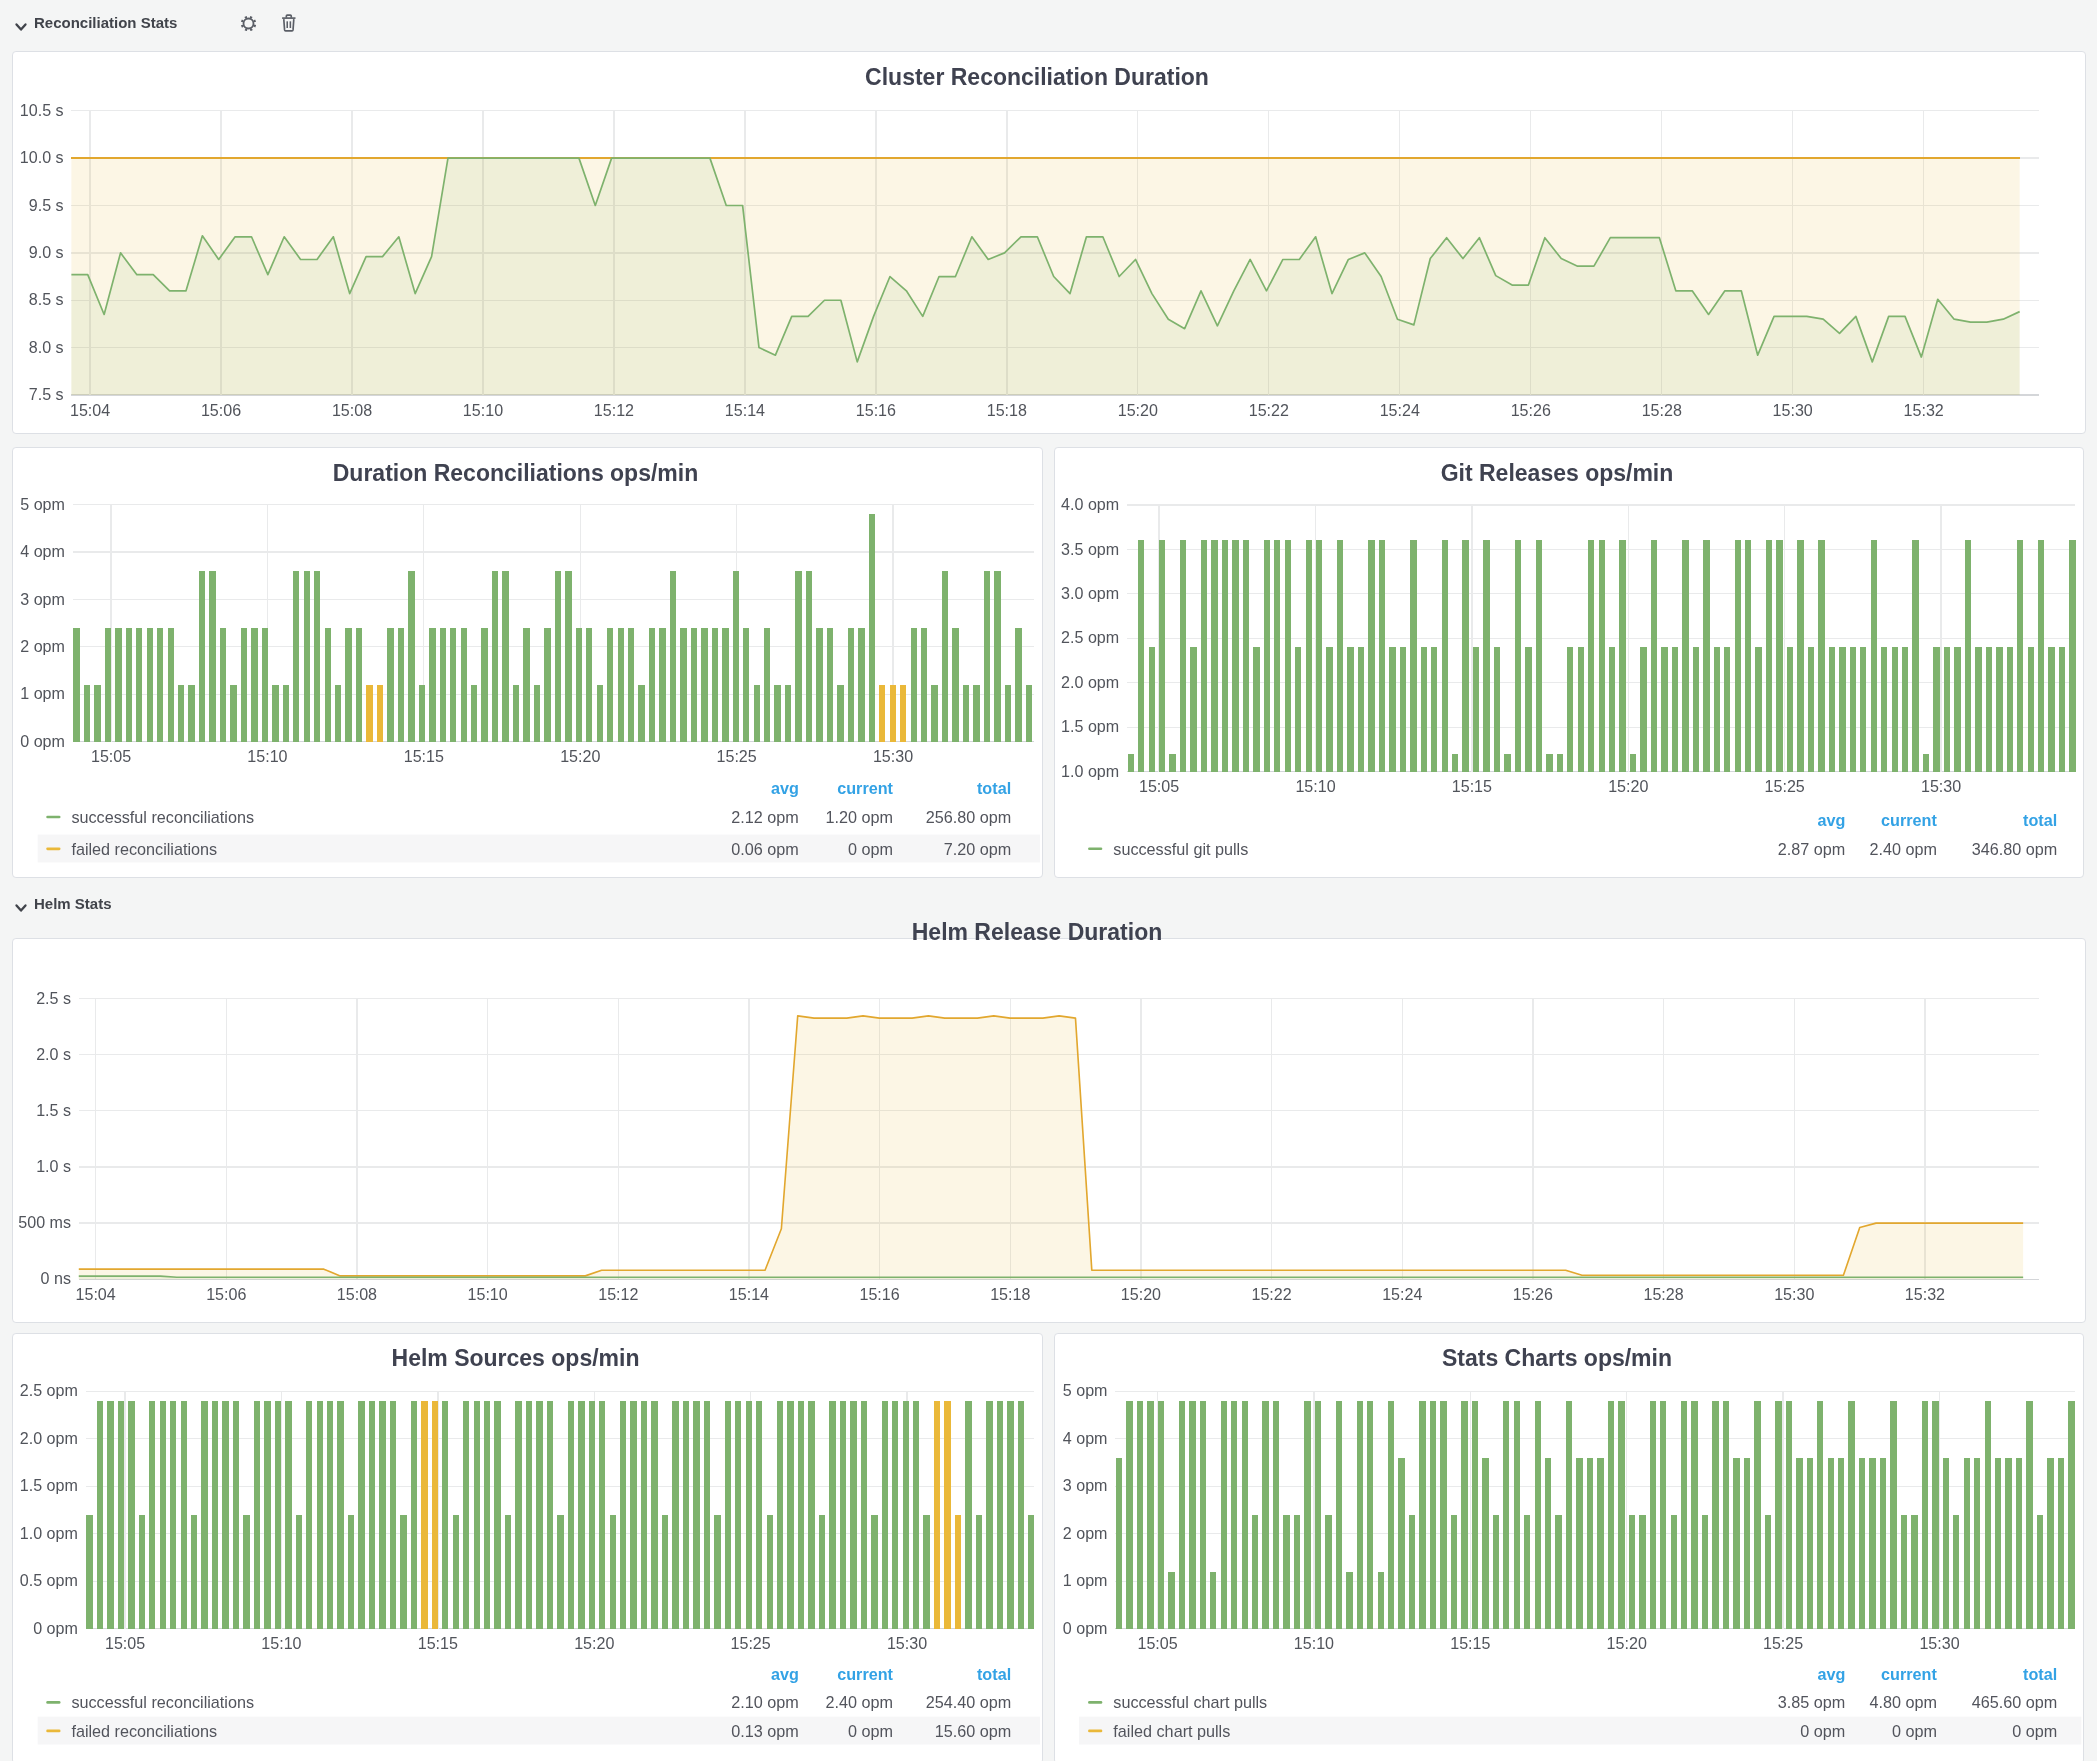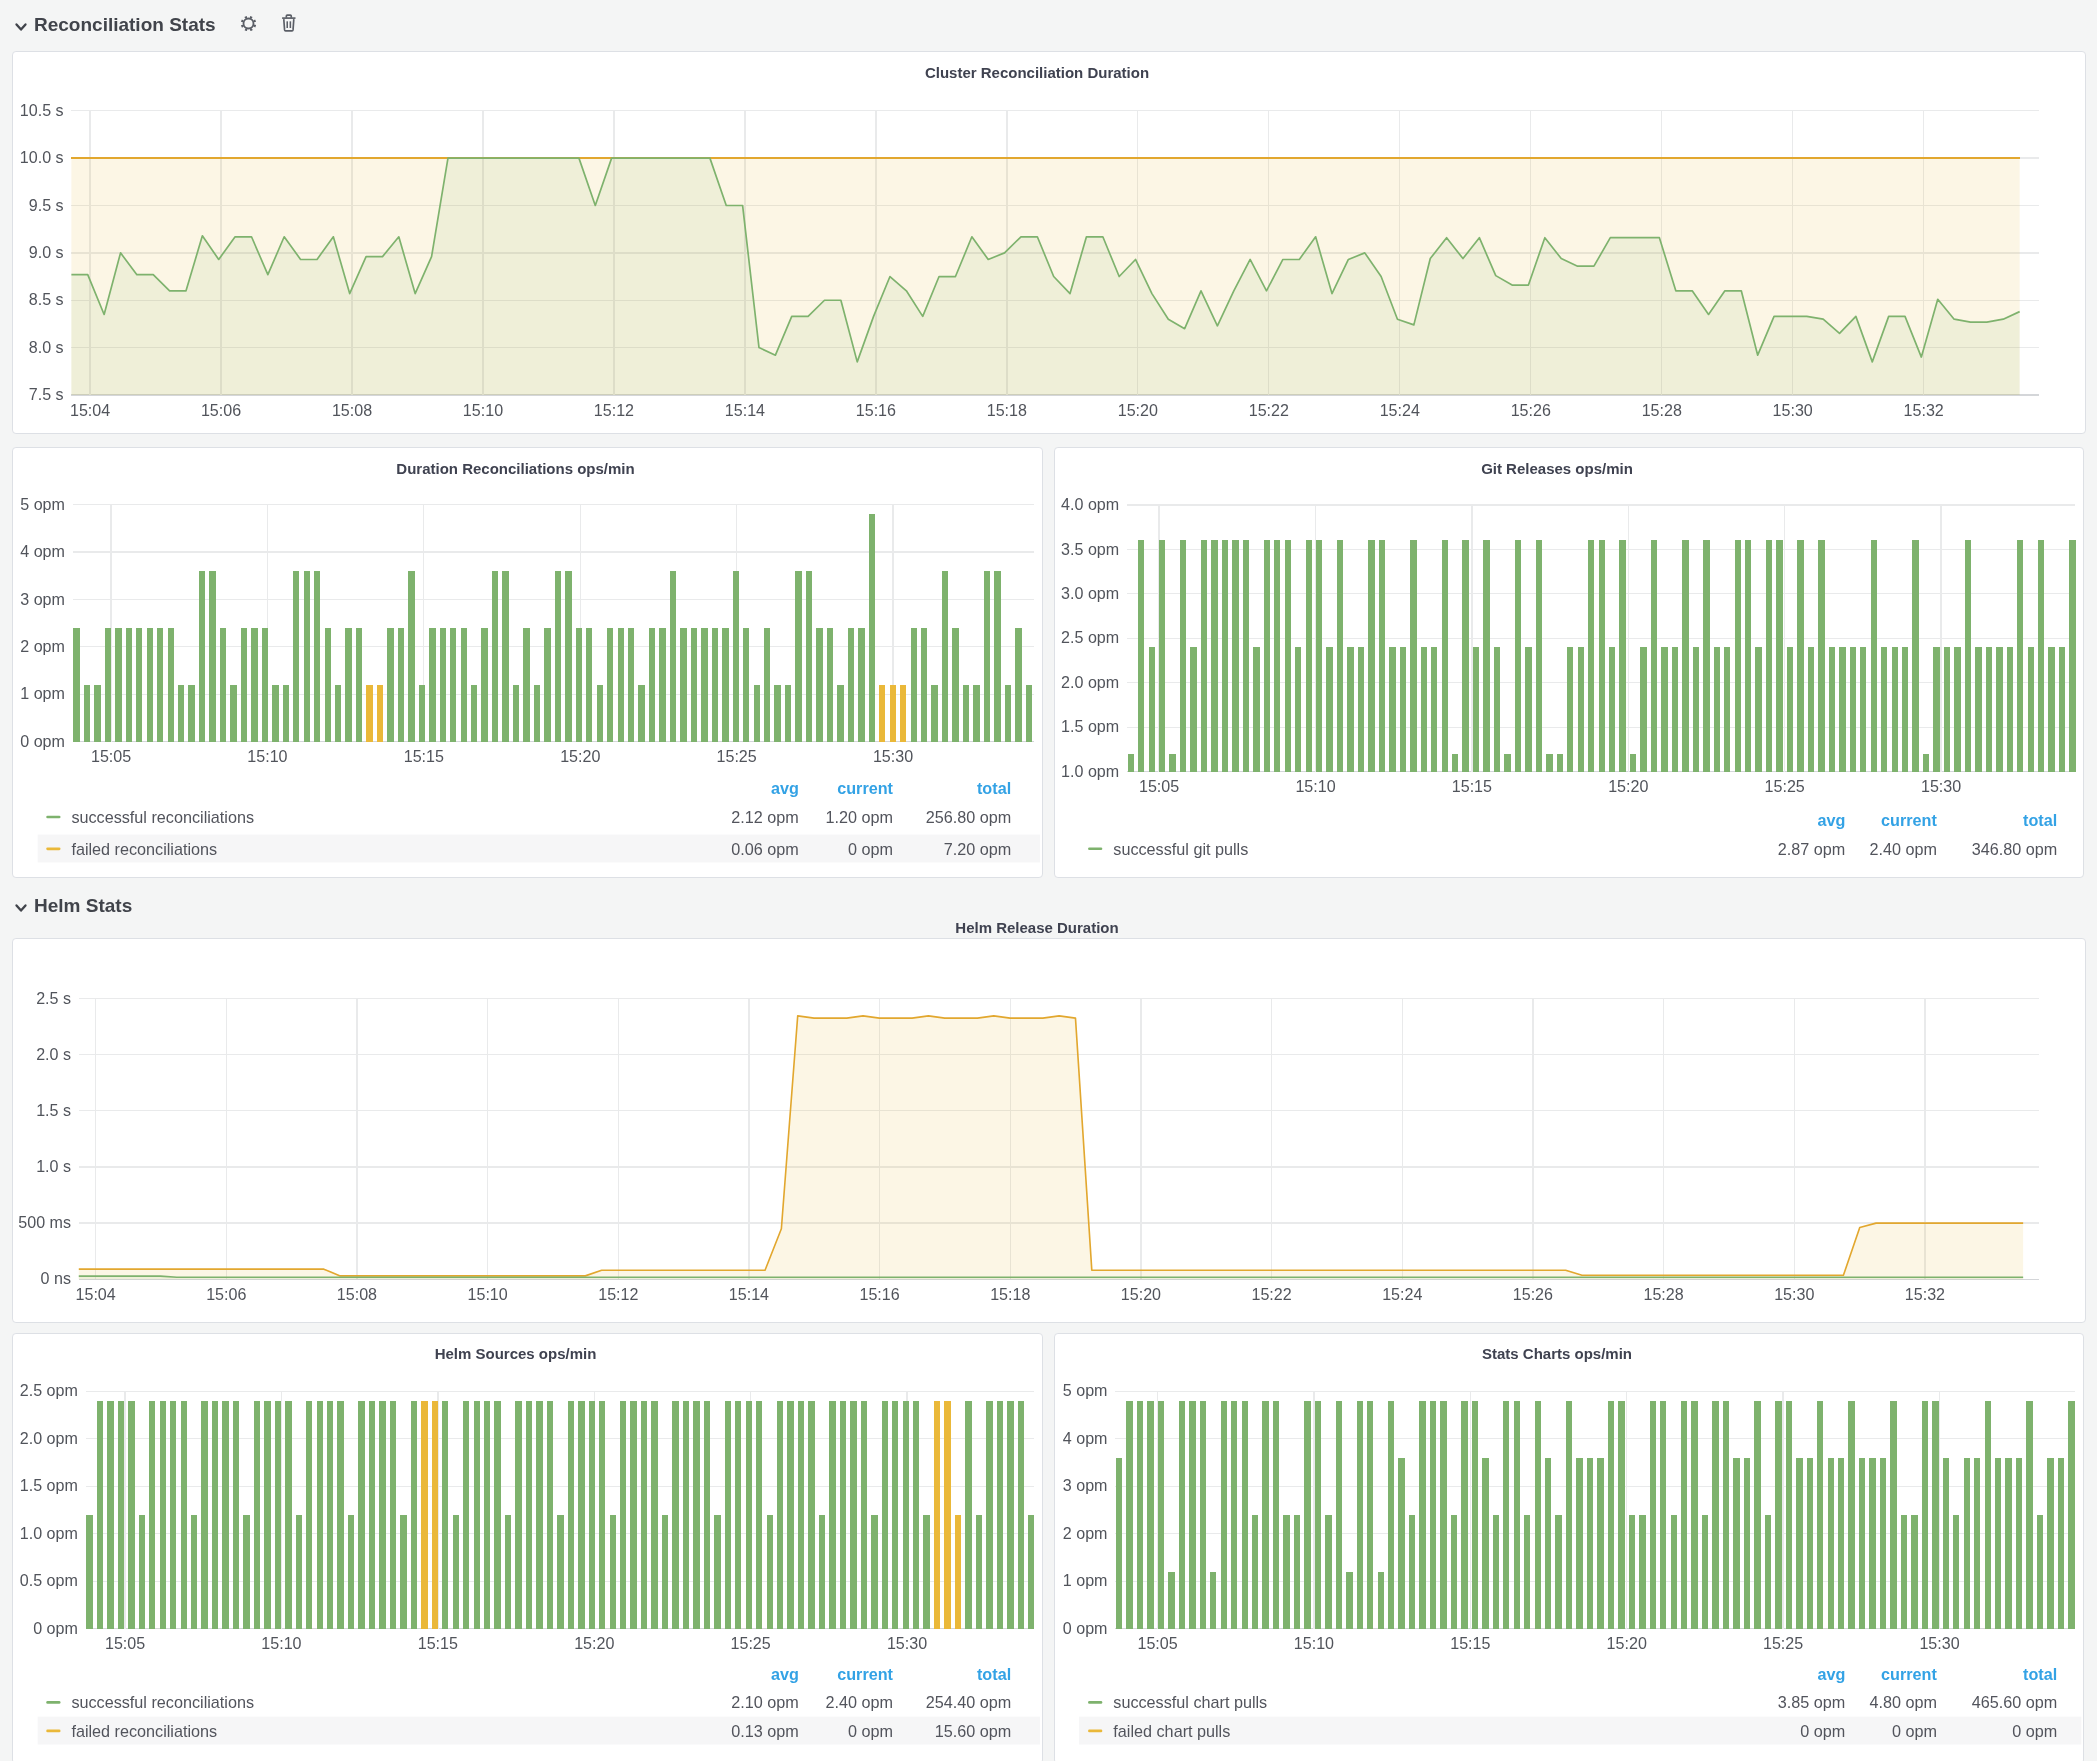--- a/index.html
+++ b/index.html
@@ -1,18 +1,18 @@
 <!DOCTYPE html>
 <html style="font-size:10.4px"><head><meta charset="utf-8"><style>
 
 * { margin:0; padding:0; box-sizing:border-box; }
 html,body { width:2097px; height:1761px; background:#f4f5f5; font-family:"Liberation Sans", sans-serif; overflow:hidden; }
 .panel { position:absolute; background:#ffffff; border:1.3px solid #dde0e5; border-radius:3.9px; }
-.ptitle { position:absolute; width:100%; text-align:center; font-weight:700; font-size:15px; color:#3f4250; letter-spacing:0; }
-.rowhdr { position:absolute; font-weight:700; font-size:19px; color:#41444b; }
+.ptitle { position:absolute; width:100%; text-align:center; font-weight:700; font-size:23px; color:#3f4250; letter-spacing:0; }
+.rowhdr { position:absolute; font-weight:700; font-size:15px; color:#41444b; }
 svg text { font-family:"Liberation Sans", sans-serif; }
 
 </style></head><body>
 <div class="rowhdr" style="left:34px;top:14.3px">Reconciliation Stats</div>
 <svg style="position:absolute;left:11.7px;top:17.5px" width="18" height="18" viewBox="0 0 14 14">
     <polyline points="3.5,5 7,9 10.5,5" fill="none" stroke="#41444b" stroke-width="1.8" stroke-linecap="round" stroke-linejoin="round"></polyline>
   </svg>
 <svg style="position:absolute;left:240px;top:15px" width="17" height="17" viewBox="0 0 16 16">
 <circle cx="8" cy="8" r="6.3" fill="none" stroke="#5a5e66" stroke-width="2.0" stroke-dasharray="2.1 2.85" transform="rotate(11 8 8)"></circle>
 <circle cx="8" cy="8" r="4.7" fill="none" stroke="#5a5e66" stroke-width="1.7"></circle>

